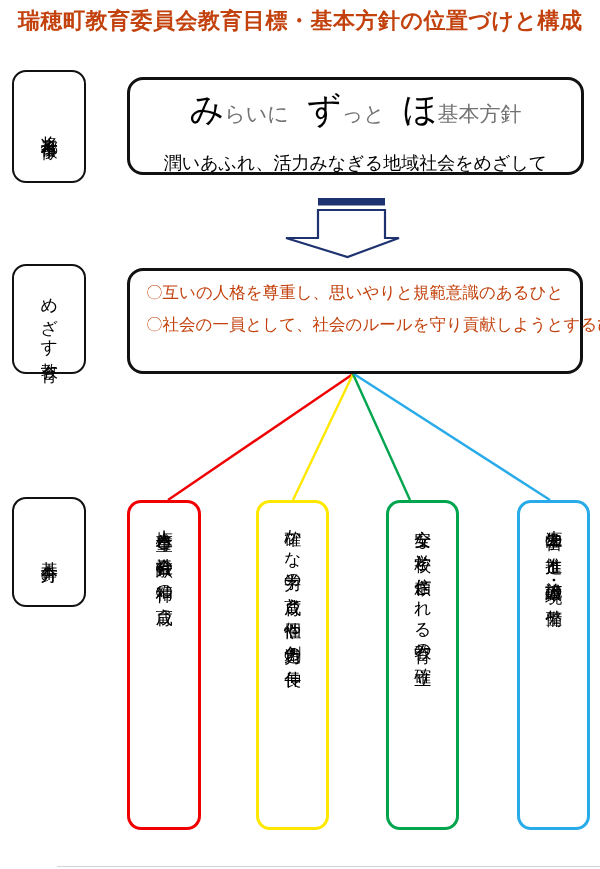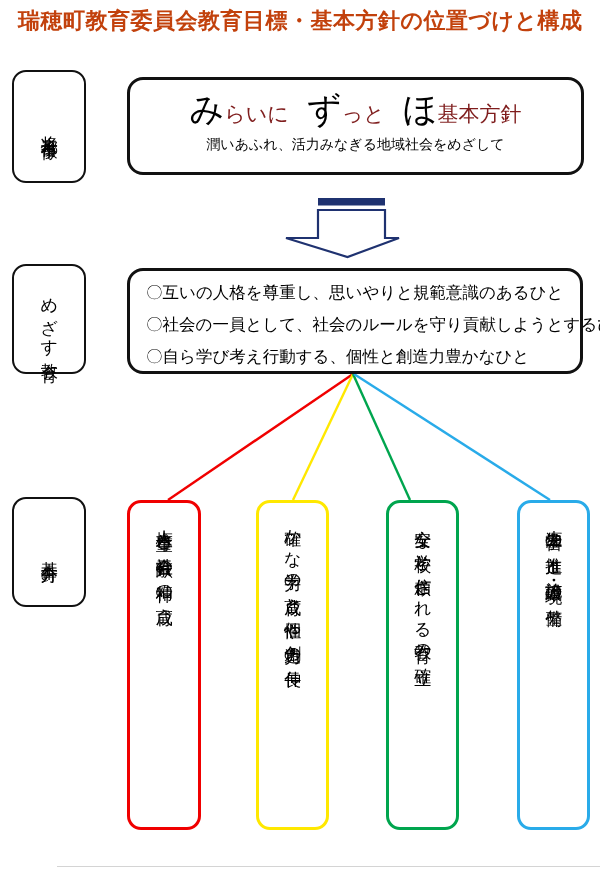--- a/index.html
+++ b/index.html
@@ -27,29 +27,29 @@
 
   
   .vision-box{
     position:absolute;left:127px;top:77px;width:457px;height:98px;box-sizing:border-box;
     border:3.5px solid #111;border-radius:16px;background:#fff;z-index:2;
     text-align:center;
   }
   .vision-phrase{margin-top:7px;white-space:nowrap;}
   .phrase-seg{display:inline-block;margin:0 9px;}
   .phrase-big{font-size:34px;color:#000;vertical-align:baseline;}
-  .phrase-small{font-size:21px;color:#7f1d1d;vertical-align:baseline;}
-  .vision-subtitle{font-size:14px;color:#000;margin-top:3px;white-space:nowrap;}
+  .phrase-small{font-size:21px;color:#737373;vertical-align:baseline;}
+  .vision-subtitle{font-size:18px;color:#000;margin-top:18px;white-space:nowrap;}
 
   .goals-box{
     position:absolute;left:127px;top:268px;width:456px;height:106px;box-sizing:border-box;
     border:3.5px solid #111;border-radius:16px;background:#fff;z-index:2;
     padding:6px 0 0 16px;
   }
-  .goal-item{font-size:16.5px;color:#000000;line-height:32px;white-space:nowrap;}
+  .goal-item{font-size:16.5px;color:#c2410c;line-height:32px;white-space:nowrap;}
 
   
   .policy-box{
     position:absolute;top:500px;height:330px;box-sizing:border-box;
     border:3.5px solid #000;border-radius:14px;background:#fff;z-index:2;
     display:flex;justify-content:center;
   }
   .policy-box .vtext{padding-top:14px;font-size:17px;letter-spacing:1.5px;}
   .policy-1{left:127px;width:74px;}
   .policy-2{left:256px;width:73px;}
@@ -78,21 +78,20 @@
   <div class="vision-box">
     <div class="vision-phrase">
       <span class="phrase-seg"><span class="phrase-big">み</span><span class="phrase-small">らいに</span></span><span class="phrase-seg"><span class="phrase-big">ず</span><span class="phrase-small">っと</span></span><span class="phrase-seg"><span class="phrase-big">ほ</span><span class="phrase-small">基本方針</span></span>
     </div>
     <div class="vision-subtitle">潤いあふれ、活力みなぎる地域社会をめざして</div>
   </div>
 
   <div class="goals-box">
     <div class="goal-item">〇互いの人格を尊重し、思いやりと規範意識のあるひと</div>
     <div class="goal-item">〇社会の一員として、社会のルールを守り貢献しようとするひと</div>
-    <div class="goal-item">〇自ら学び考え行動する、個性と創造力豊かなひと</div>
   </div>
 
   <svg class="overlay" width="600" height="869" viewBox="0 0 600 869">
     <g>
       <rect x="318" y="198" width="67" height="7.5" fill="#1f3270"></rect>
       <polygon points="318,210 385,210 385,238 399,238 347.5,257 286,238 318,238" fill="#ffffff" stroke-width="2.2" stroke="#1f3270"></polygon>
     </g>
     <line x1="353" y1="374" x2="168" y2="500" stroke-width="2.4" stroke="#f00000"></line>
     <line x1="353" y1="374" x2="293" y2="500" stroke-width="2.4" stroke="#ffe800"></line>
     <line x1="353" y1="374" x2="410" y2="500" stroke-width="2.4" stroke="#00a54e"></line>

